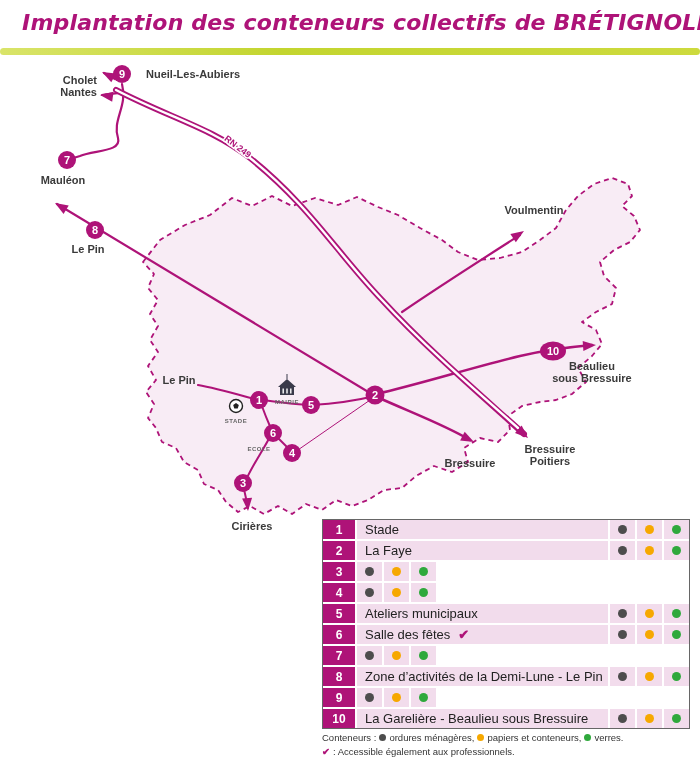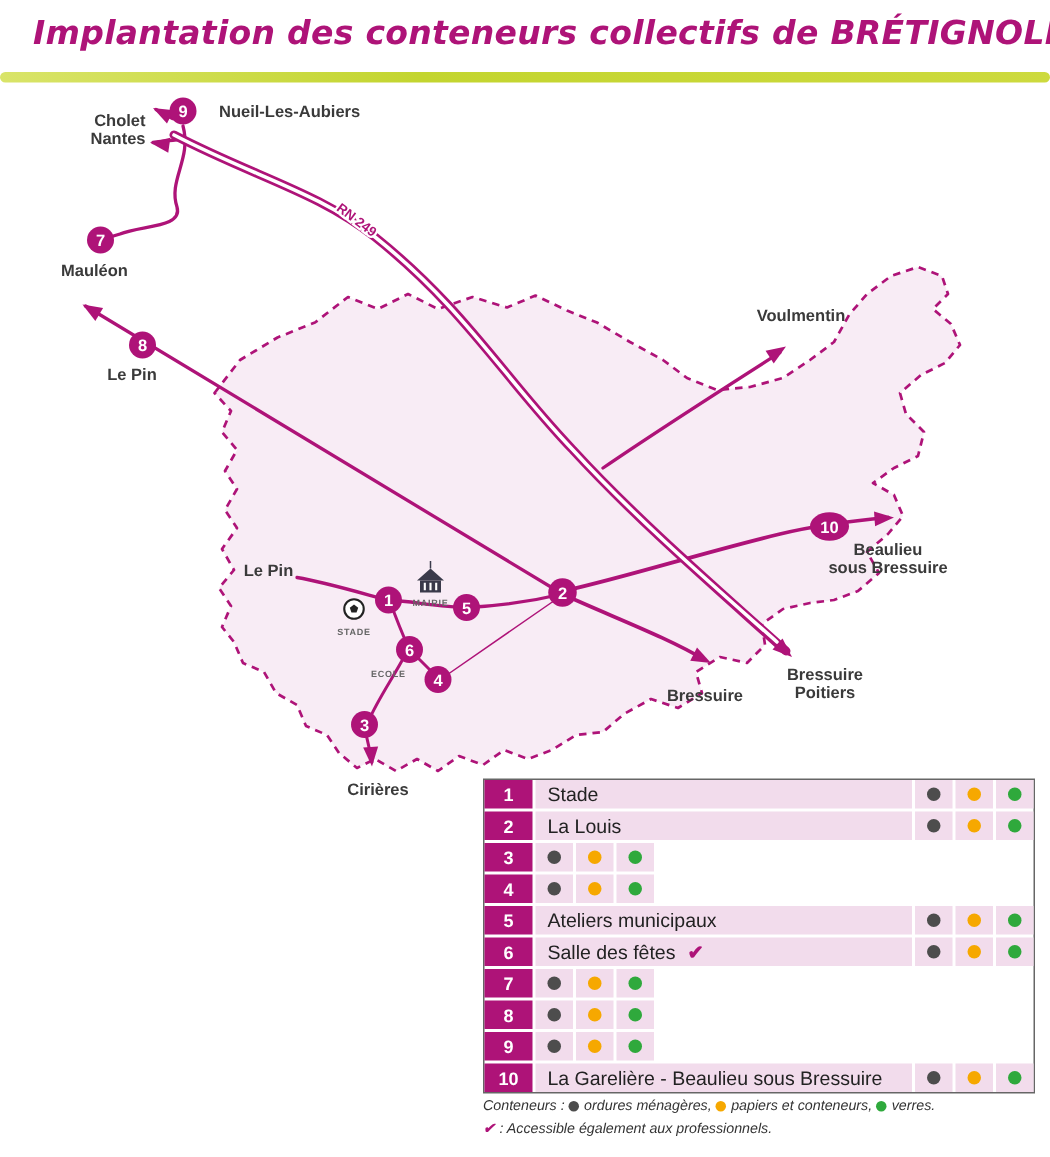--- a/index.html
+++ b/index.html
@@ -34,21 +34,21 @@
   .llabel{flex:1;background:#F2DCEC;display:flex;align-items:center;padding-left:8px;
           font-size:13px;color:#222;margin-left:2px;white-space:nowrap;overflow:hidden;}
   .chk{color:#AE1378;font-weight:bold;margin-left:8px;font-size:13px;}
   .ldot{width:25px;background:#F2DCEC;margin-left:2px;display:flex;align-items:center;
         justify-content:center;}
   .dot{width:9px;height:9px;border-radius:50%;display:inline-block;}
   .d-gray{background:#4D4D4D;}
   .d-orange{background:#F6A800;}
   .d-green{background:#2FA93C;}
   
-  .footer{position:absolute;left:322px;top:732px;width:370px;font-size:9.5px;color:#333;font-style:italic;}
+  .footer{position:absolute;left:322px;top:732px;width:370px;font-size:9.5px;color:#333;}
   .footer .fline{display:flex;align-items:center;gap:3px;white-space:nowrap;}
   .footer .fline + .fline{margin-top:3px;}
   .fdot{width:7px;height:7px;border-radius:50%;display:inline-block;flex:0 0 auto;}
   .fchk{color:#AE1378;font-weight:bold;}
 </style>
 </head>
 <body>
 
 <div class="page">
 
@@ -184,21 +184,21 @@
           <span class="dot d-orange"></span>
         </div>
       <div class="ldot">
           <span class="dot d-green"></span>
         </div>
     </div>
 
     <div class="lrow">
       <div class="lnum">2</div>
       <div class="llabel">
-          <span>La Louis</span>
+          <span>La Faye</span>
           <span class="chk"></span>
         </div>
       <div class="ldot">
           <span class="dot d-gray"></span>
         </div>
       <div class="ldot">
           <span class="dot d-orange"></span>
         </div>
       <div class="ldot">
           <span class="dot d-green"></span>
@@ -273,20 +273,24 @@
       <div class="ldot">
           <span class="dot d-orange"></span>
         </div>
       <div class="ldot">
           <span class="dot d-green"></span>
         </div>
     </div>
 
     <div class="lrow">
       <div class="lnum">8</div>
+      <div class="llabel">
+          <span>Zone d’activités de la Demi-Lune - Le Pin</span>
+          <span class="chk"></span>
+        </div>
       <div class="ldot">
           <span class="dot d-gray"></span>
         </div>
       <div class="ldot">
           <span class="dot d-orange"></span>
         </div>
       <div class="ldot">
           <span class="dot d-green"></span>
         </div>
     </div>

